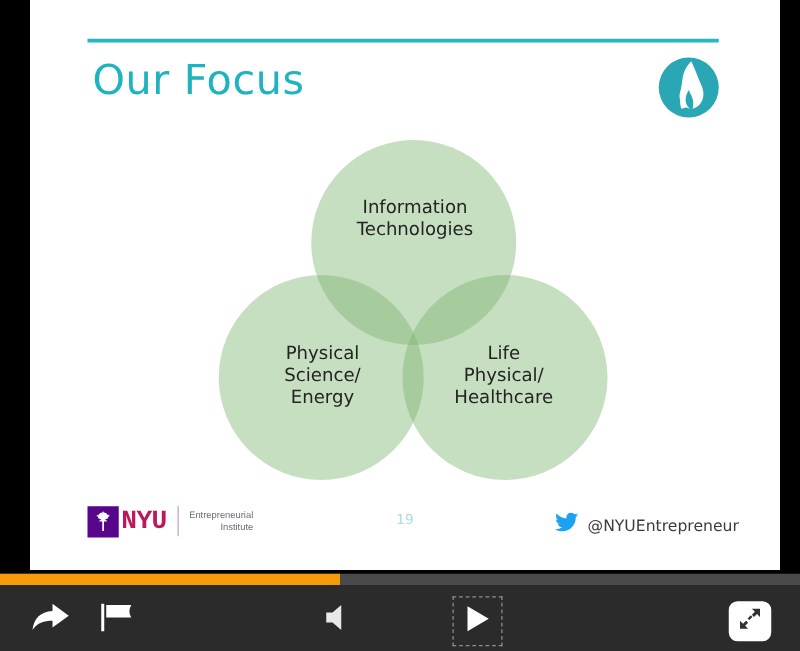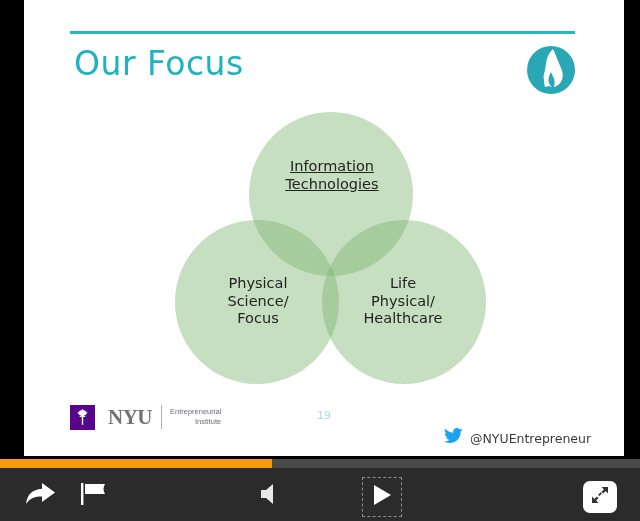--- a/index.html
+++ b/index.html
@@ -78,21 +78,21 @@
 
   .venn-label {
     position: absolute;
     text-align: center;
     color: #232323;
     font-size: 14.5px;
     line-height: 1.22;
     font-family: "DejaVu Sans", sans-serif;
     white-space: pre-line;
   }
-  .venn-label.top   { left: 84px;  top: 46px;  width: 146px; text-decoration: underline; }
+  .venn-label.top   { left: 84px;  top: 46px;  width: 146px; }
   .venn-label.left  { left: 3px;   top: 163px; width: 160px; }
   .venn-label.right { left: 148px; top: 163px; width: 160px; }
 
   
   .page-number {
     position: absolute;
     left: 285px; top: 409px;
     width: 30px;
     text-align: center;
     font-size: 11px;
@@ -110,26 +110,26 @@
   }
   .nyu-mark {
     width: 25px; height: 25px;
     background: #57068c;
     display: flex;
     align-items: center;
     justify-content: center;
     flex: none;
   }
   .nyu-word {
-    margin-left: 13px;
+    margin-left: 2px;
     font-size: 21px;
     font-weight: bold;
-    color: #737373;
+    color: #be185d;
     letter-spacing: -0.5px;
-    font-family: Liberation Serif, serif;
+    font-family: Liberation Mono, monospace;
     line-height: 1;
   }
   .nyu-divider {
     width: 1px;
     height: 24px;
     background: #b9a4cc;
     margin: 0 8px 0 9px;
     flex: none;
   }
   .nyu-sub {
@@ -137,21 +137,21 @@
     color: #6b6b78;
     line-height: 1.35;
     font-family: Liberation Sans, sans-serif;
     white-space: pre-line;
     text-align: right;
   }
 
   
   .twitter-block {
     position: absolute;
-    left: 420px; top: 428px;
+    left: 420px; top: 410px;
     display: flex;
     align-items: center;
     justify-content: space-between;
   }
   .twitter-handle {
     margin-left: 7px;
     font-size: 12.5px;
     color: #3b3b3b;
     font-family: "DejaVu Sans", sans-serif;
   }
@@ -231,21 +231,21 @@
 
       <div class="venn">
         <div class="venn-circle top"></div>
         <div class="venn-circle left"></div>
         <div class="venn-circle right"></div>
 
         <div class="venn-label top">Information
 Technologies</div>
         <div class="venn-label left">Physical
 Science/
-Focus</div>
+Energy</div>
         <div class="venn-label right">Life
 Physical/
 Healthcare</div>
       </div>
 
       <div class="page-number">19</div>
 
       <div class="nyu-lockup">
         <div class="nyu-mark">
           <svg width="15" height="17" viewBox="0 0 15 17">

